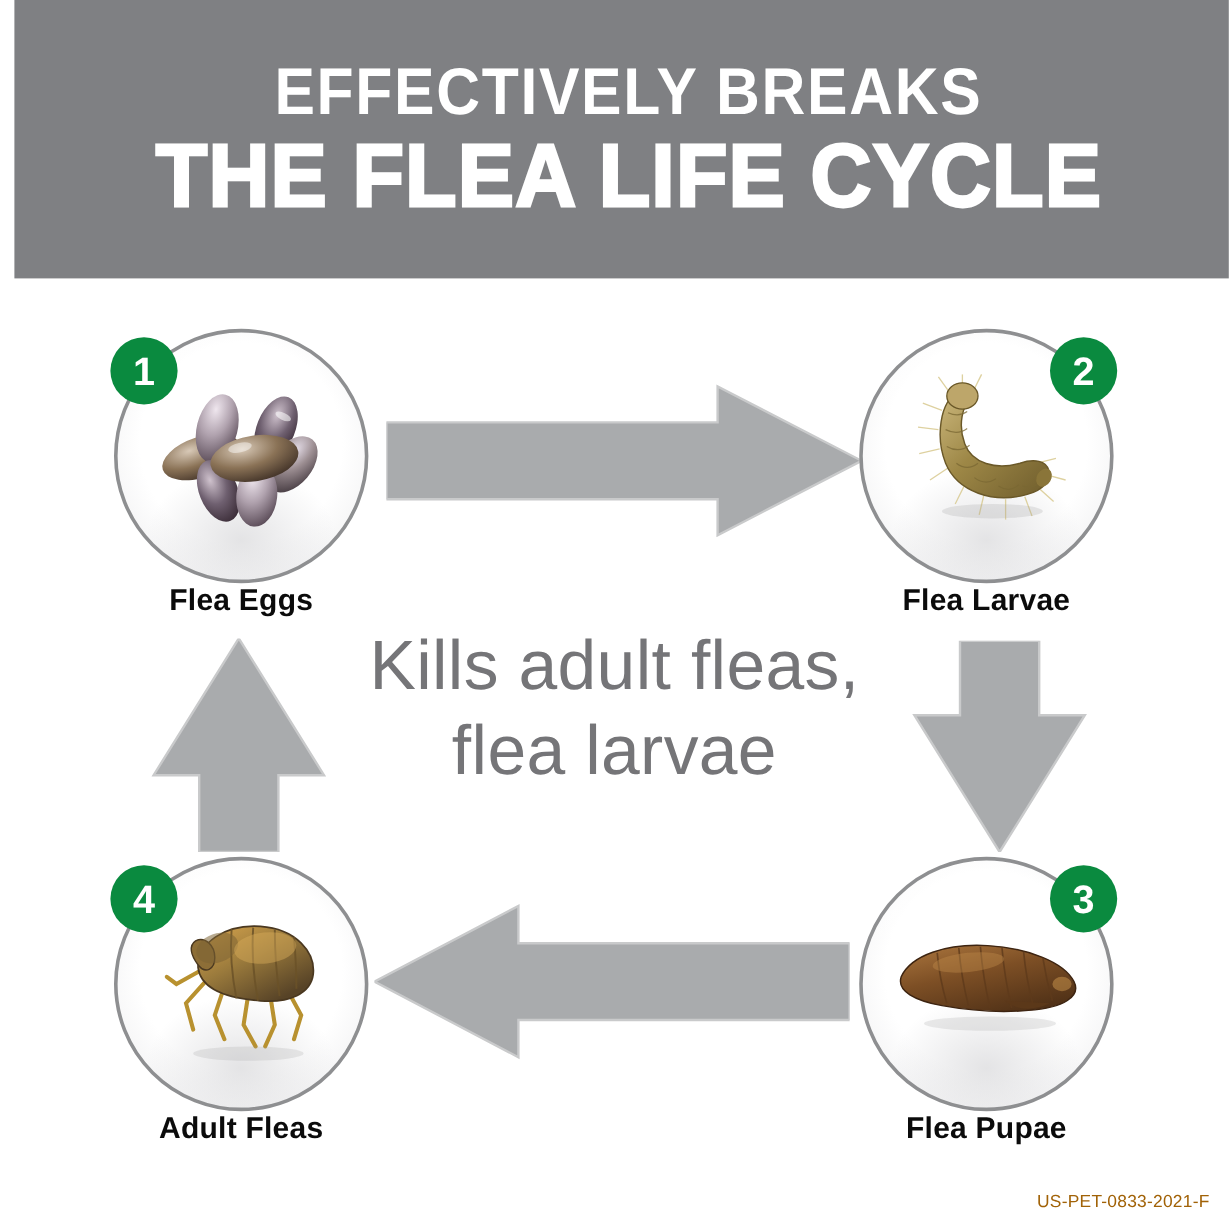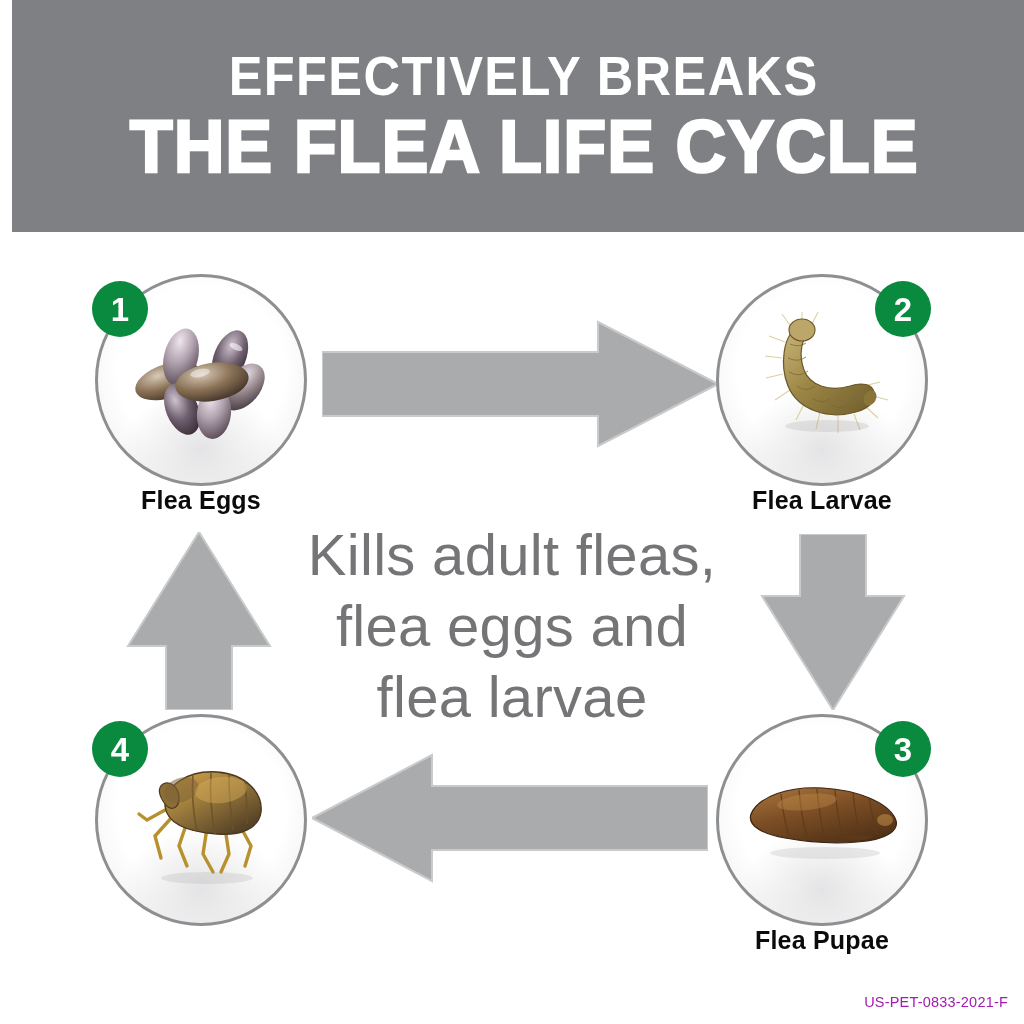--- a/index.html
+++ b/index.html
@@ -150,21 +150,21 @@
     line-height: 1.22;
     letter-spacing: 0.3px;
   }
   #center-text .ctl { display: block; }
 
   
   #footer-code {
     position: absolute;
     right: 16px;
     bottom: 14px;
-    color: #a21caf;
+    color: #a16207;
     font-family: "Liberation Sans", sans-serif;
     font-size: 14.5px;
     letter-spacing: 0.2px;
   }
 </style>
 </head>
 <body>
 
 <div id="header-band">
   <div id="headline-line1">EFFECTIVELY BREAKS</div>
@@ -347,23 +347,23 @@
             <path d="M108 25 Q108 52 112 80"></path>
             <path d="M124 31 Q126 54 126 74"></path>
           </g>
           <path d="M44 54 C38 46 36 38 42 34 C50 30 58 38 58 48 C58 58 50 62 44 54 Z" fill="#8d6e37" stroke="#4a3820" stroke-width="1.2"></path>
           <ellipse cx="60" cy="40" rx="18" ry="12" fill="#7e6434" opacity="0.55" transform="rotate(-20 60 40)"></ellipse>
           <ellipse cx="100" cy="40" rx="26" ry="13" fill="#d9ae5c" opacity="0.45" transform="rotate(-6 100 40)"></ellipse>
           <ellipse cx="86" cy="128" rx="46" ry="6" fill="#9a9a9a" opacity="0.20"></ellipse>
         </svg>
       </div>
     </div>
+    <div class="node-label">Adult Fleas</div>
   </div>
 
   <div id="center-text">
     <span class="ctl">Kills adult fleas,</span>
-    <span class="ctl">flea eggs and</span>
     <span class="ctl">flea larvae</span>
   </div>
 
 </div>
 
 <div id="footer-code">US-PET-0833-2021-F</div>
 
 </body></html>

